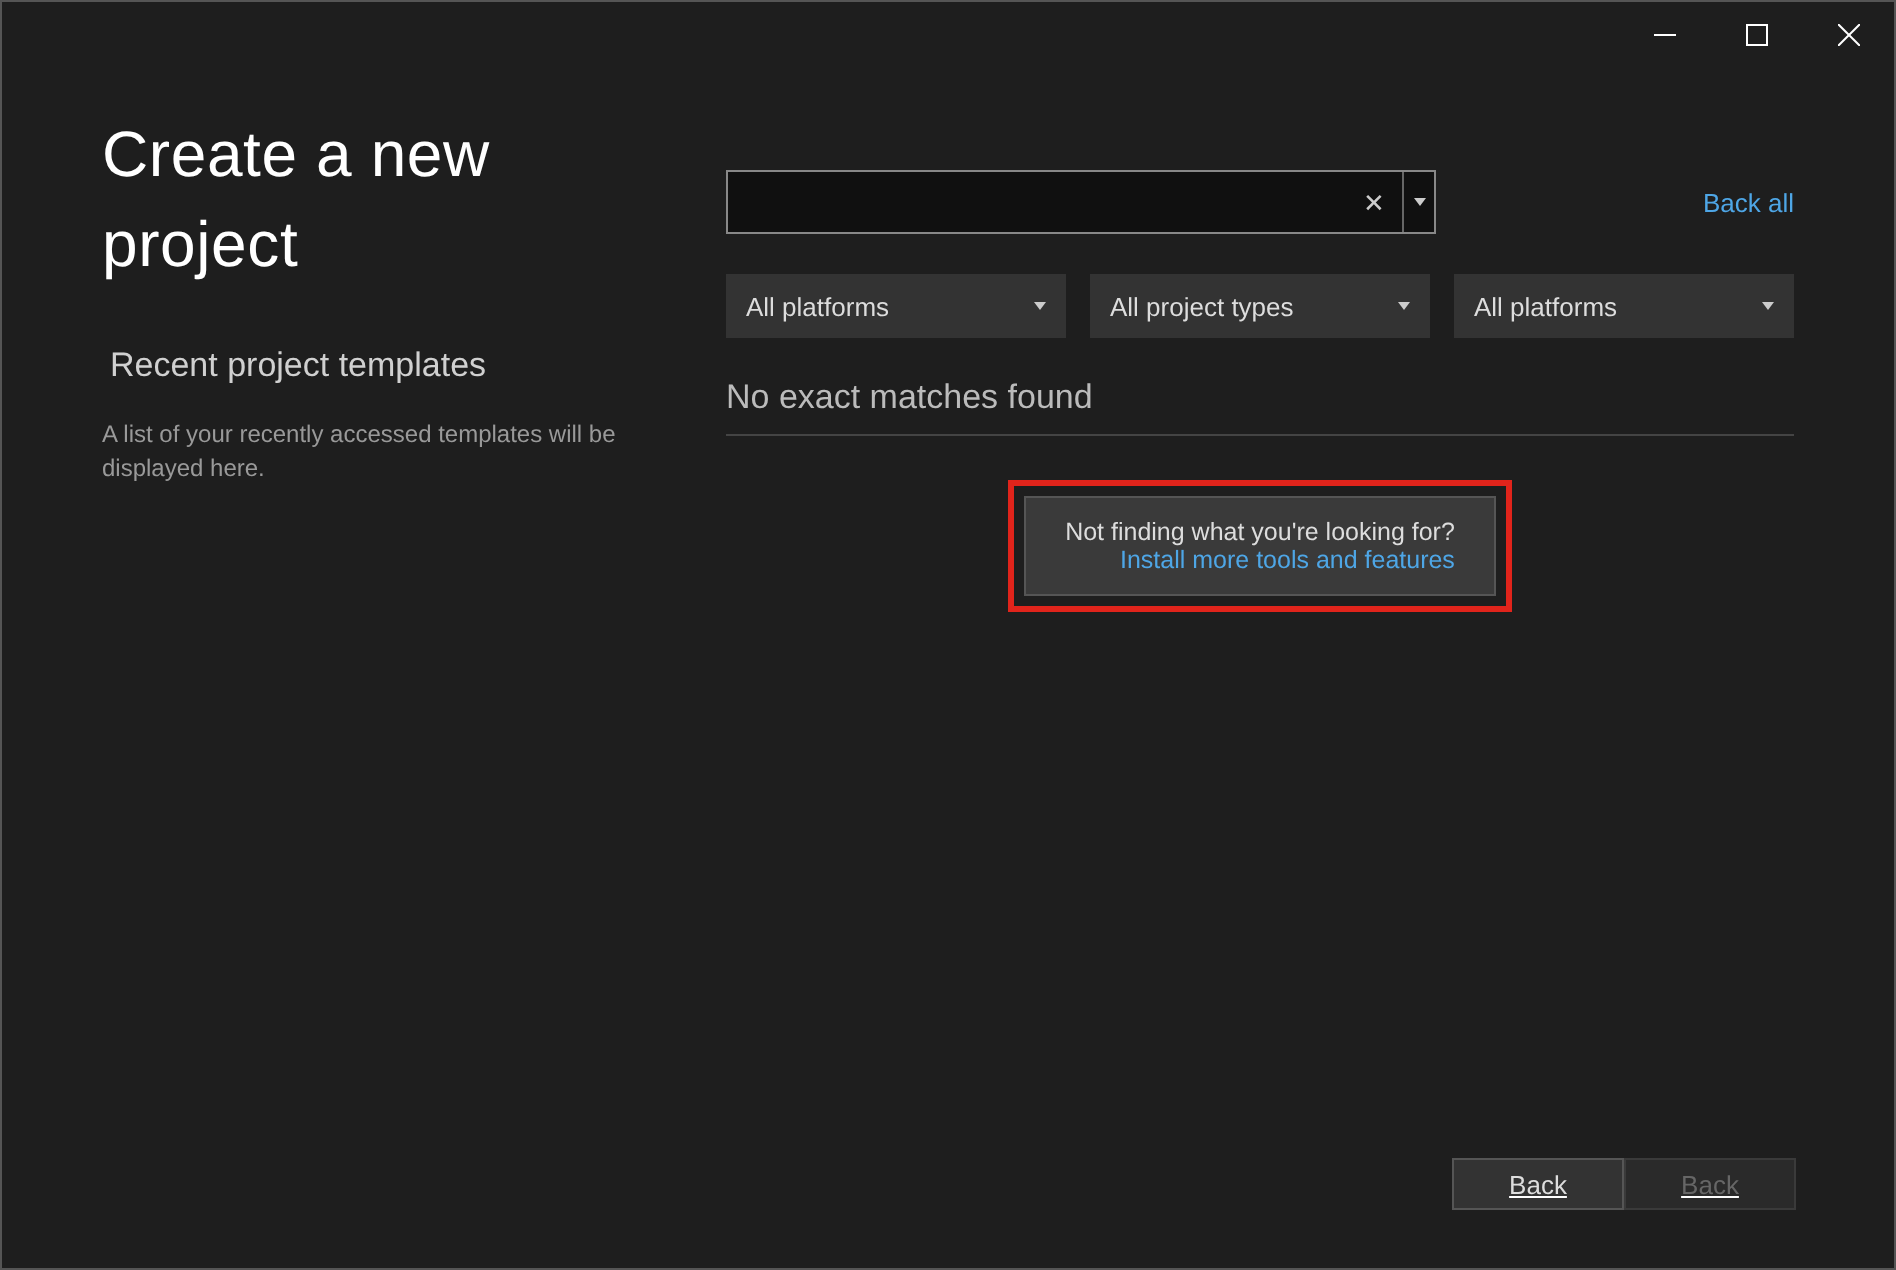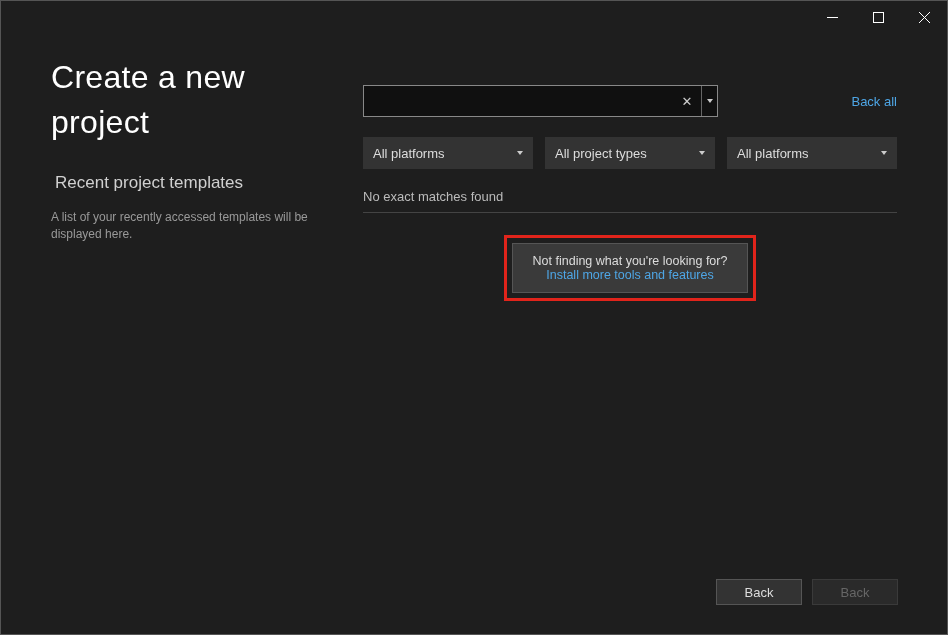--- a/index.html
+++ b/index.html
@@ -142,58 +142,58 @@
       justify-content: space-between;
       cursor: pointer;
     }
     .filter-select::after {
       content: "";
       border-left: 3px solid transparent;
       border-right: 3px solid transparent;
       border-top: 4px solid #ccc;
     }
     .status-text {
-      font-size: 13px;
+      font-size: 17px;
       color: #bbb;
       margin-bottom: 8px;
     }
     .divider {
       height: 1px;
       background: #444;
       margin-bottom: 22px;
     }
     .callout-wrap {
       display: flex;
       justify-content: center;
     }
     .callout-highlight {
       border: 3px solid #e1241b;
       padding: 5px;
     }
     .callout {
       background: #3a3a3a;
       border: 1px solid #555;
       padding: 10px 20px;
-      text-align: center;
+      text-align: right;
     }
     .callout-text {
       font-size: 12.5px;
       color: #ddd;
     }
     .callout-link {
       font-size: 12.5px;
       color: #4ea6e6;
       cursor: pointer;
     }
     .footer {
       position: absolute;
       bottom: 30px;
       right: 50px;
       display: flex;
-      gap: 10px;
+      text-decoration: underline;
     }
     .footer-btn {
       width: 86px;
       height: 26px;
       background: #333;
       border: 1px solid #555;
       color: #ddd;
       font-size: 13px;
       display: flex;
       align-items: center;

